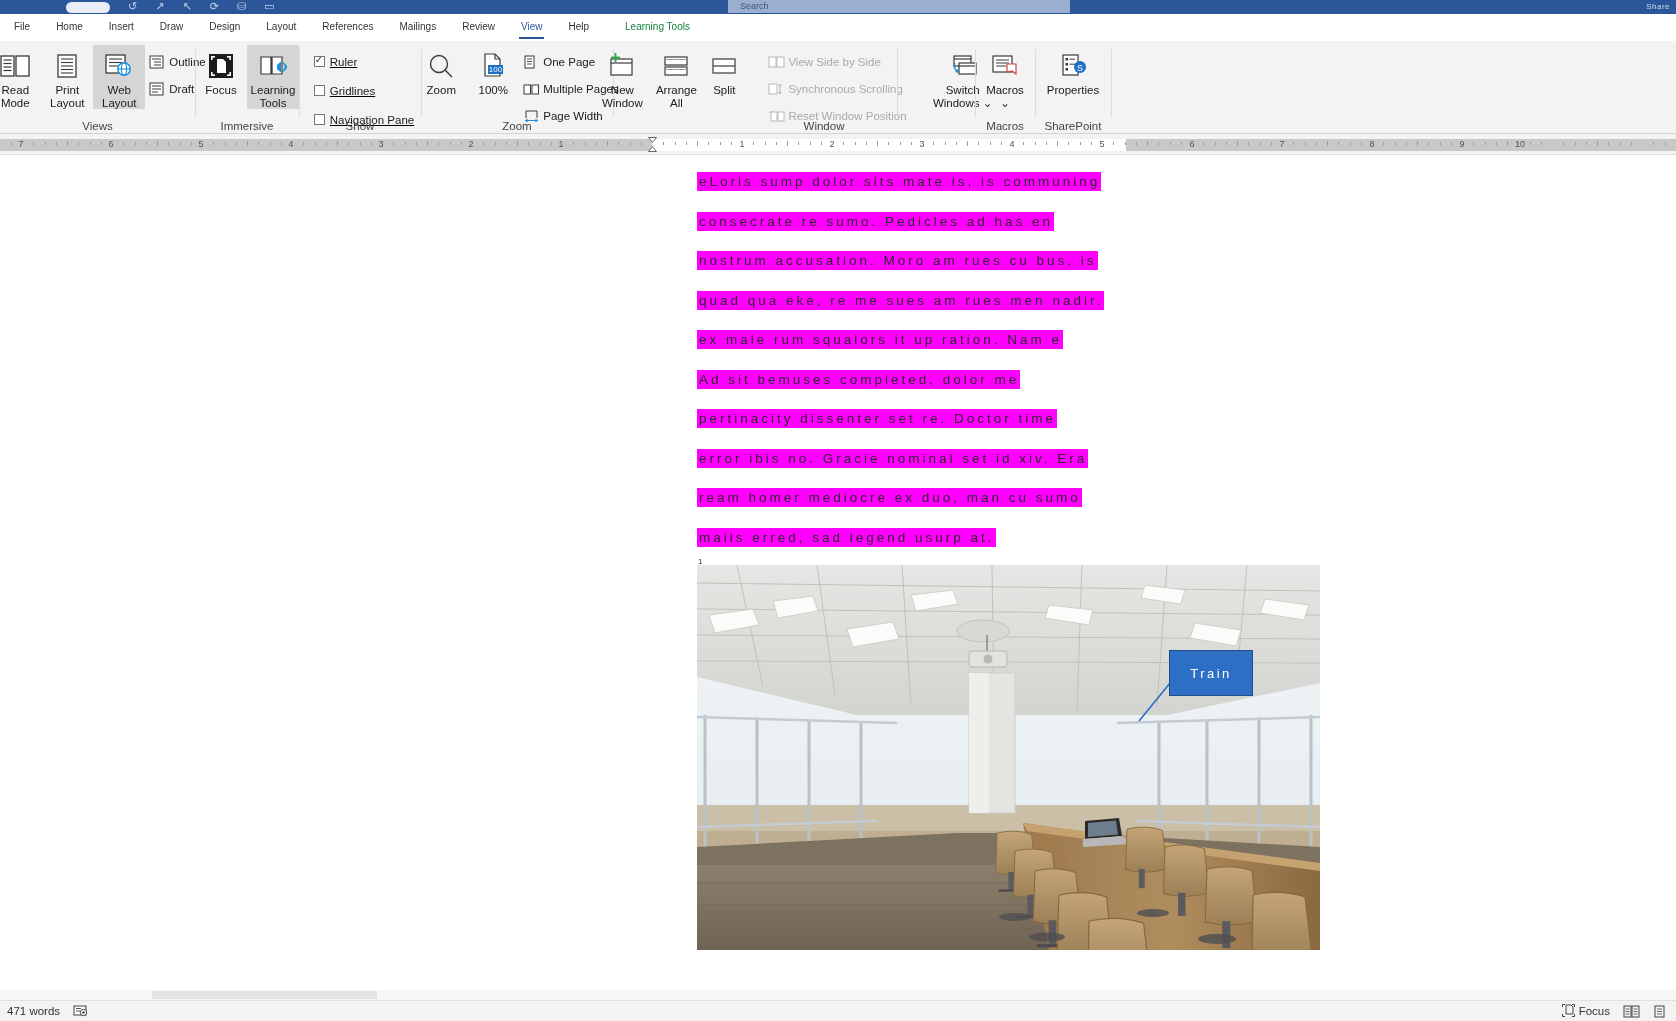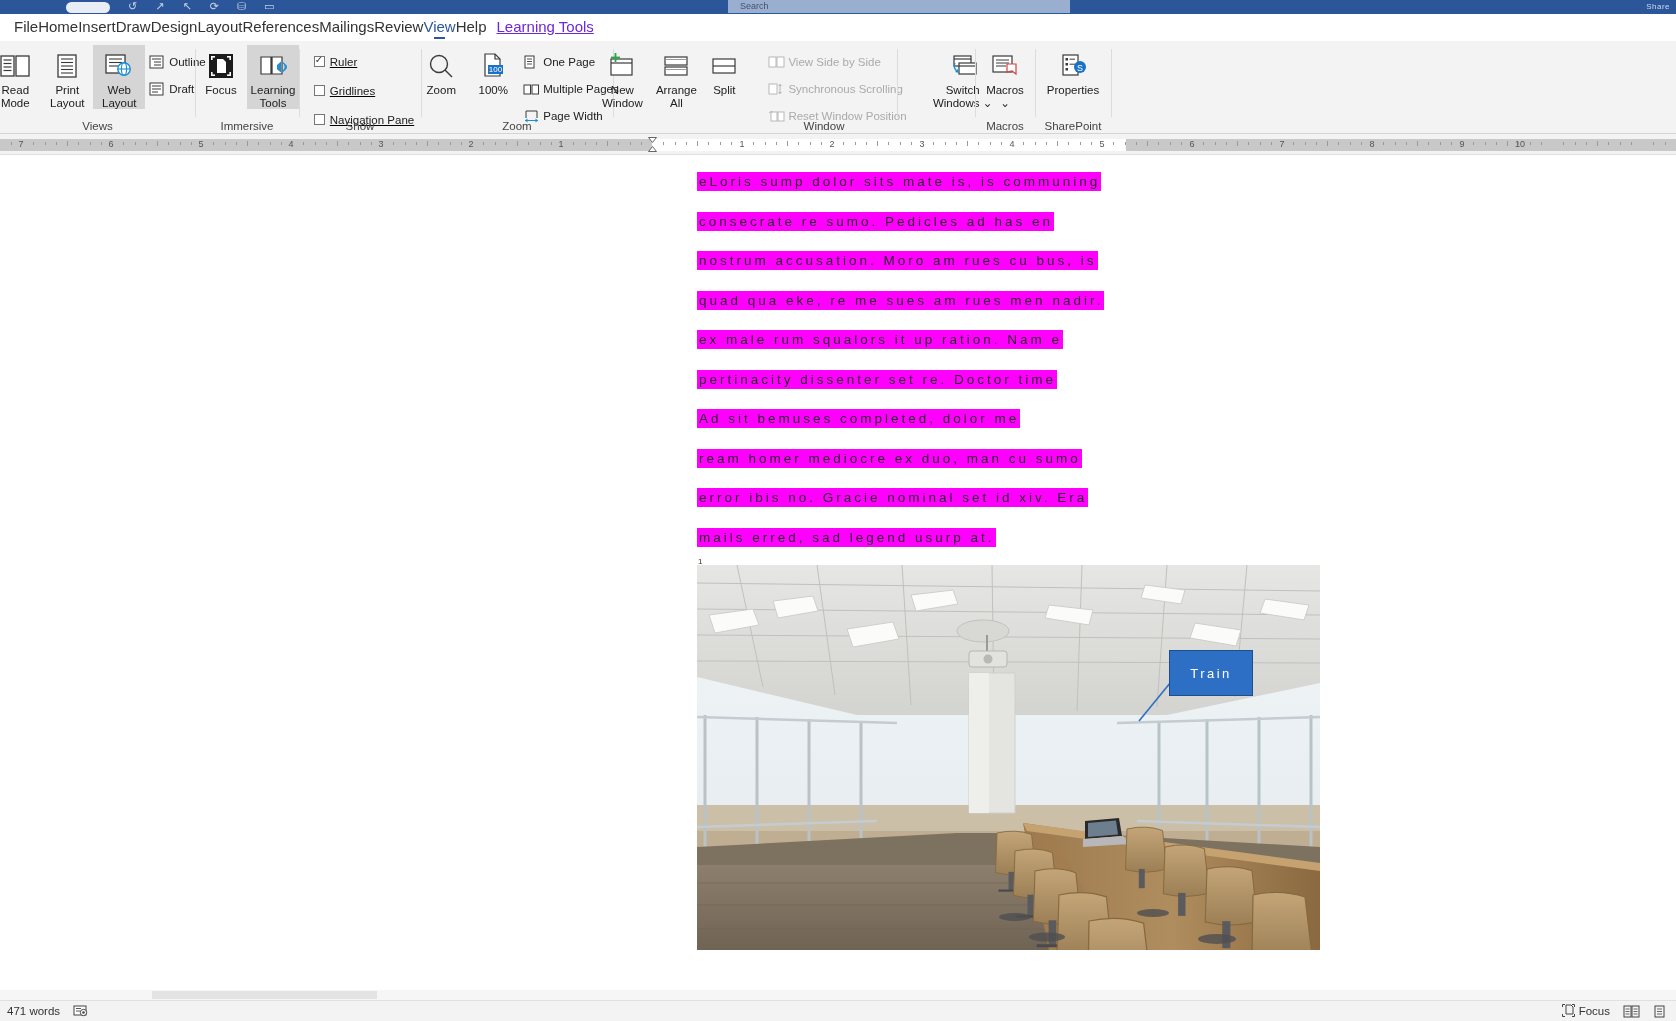--- a/index.html
+++ b/index.html
@@ -40,31 +40,31 @@
 
   
   .tabstrip {
     position: absolute; top: 14px; left: 0;
     width: 1676px; height: 27px;
     background: #ffffff;
     border-bottom: 1px solid #ffffff;
     display: flex; align-items: flex-end;
   }
   .tab {
-    font-size: 15px; color: #333333;
-    padding: 0 0; height: 26px; line-height: 26px;
+    font-size: 10px; color: #333333;
+    padding: 0 13px; height: 26px; line-height: 26px;
     position: relative; white-space: nowrap; cursor: default;
   }
   .tab.first { padding-left: 14px; }
   .tab.active { color: #2b579a; }
   .tab.active::after {
     content: ""; position: absolute; left: 11px; right: 11px; bottom: 1px;
     height: 2.5px; background: #2b579a;
   }
-  .tab.contextual { color: #6d28d9; margin-left: 10px; text-decoration: underline; }
+  .tab.contextual { color: #15803d; margin-left: 10px; }
 
   
   .ribbon {
     position: absolute; top: 41px; left: 0;
     width: 1676px; height: 93px;
     background: #f3f3f3;
     border-bottom: 1px solid #d4d4d4;
   }
   .rgroup {
     position: absolute; top: 0; height: 93px;
@@ -750,24 +750,24 @@
 </div>
 
 <div class="canvas">
 
   <div class="doctext">
     <span class="tline-wrap"><span class="tline">eLoris sump dolor sits mate is, is communing</span></span>
     <span class="tline-wrap"><span class="tline">consecrate re sumo. Pedicles ad has en</span></span>
     <span class="tline-wrap"><span class="tline">nostrum accusation. Moro am rues cu bus, is</span></span>
     <span class="tline-wrap"><span class="tline">quad qua eke, re me sues am rues men nadir.</span></span>
     <span class="tline-wrap"><span class="tline">ex male rum squalors it up ration. Nam e</span></span>
+    <span class="tline-wrap"><span class="tline">Ad sit bemuses completed, dolor me</span></span>
     <span class="tline-wrap"><span class="tline">pertinacity dissenter set re. Doctor time</span></span>
-    <span class="tline-wrap"><span class="tline">Ad sit bemuses completed, dolor me</span></span>
+    <span class="tline-wrap"><span class="tline">error ibis no. Gracie nominal set id xiv. Era</span></span>
     <span class="tline-wrap"><span class="tline">ream homer mediocre ex duo, man cu sumo</span></span>
-    <span class="tline-wrap"><span class="tline">error ibis no. Gracie nominal set id xiv. Era</span></span>
     <span class="tline-wrap"><span class="tline">mails erred, sad legend usurp at.</span></span>
   </div>
 
   <div class="para-mark">1</div>
 
   <div class="docimg">
     <svg width="623" height="385" viewBox="0 0 623 385">
       <defs>
         <linearGradient id="winglow" x1="0" y1="0" x2="0" y2="1">
           <stop offset="0%" stop-color="#f3f6f8"></stop>

